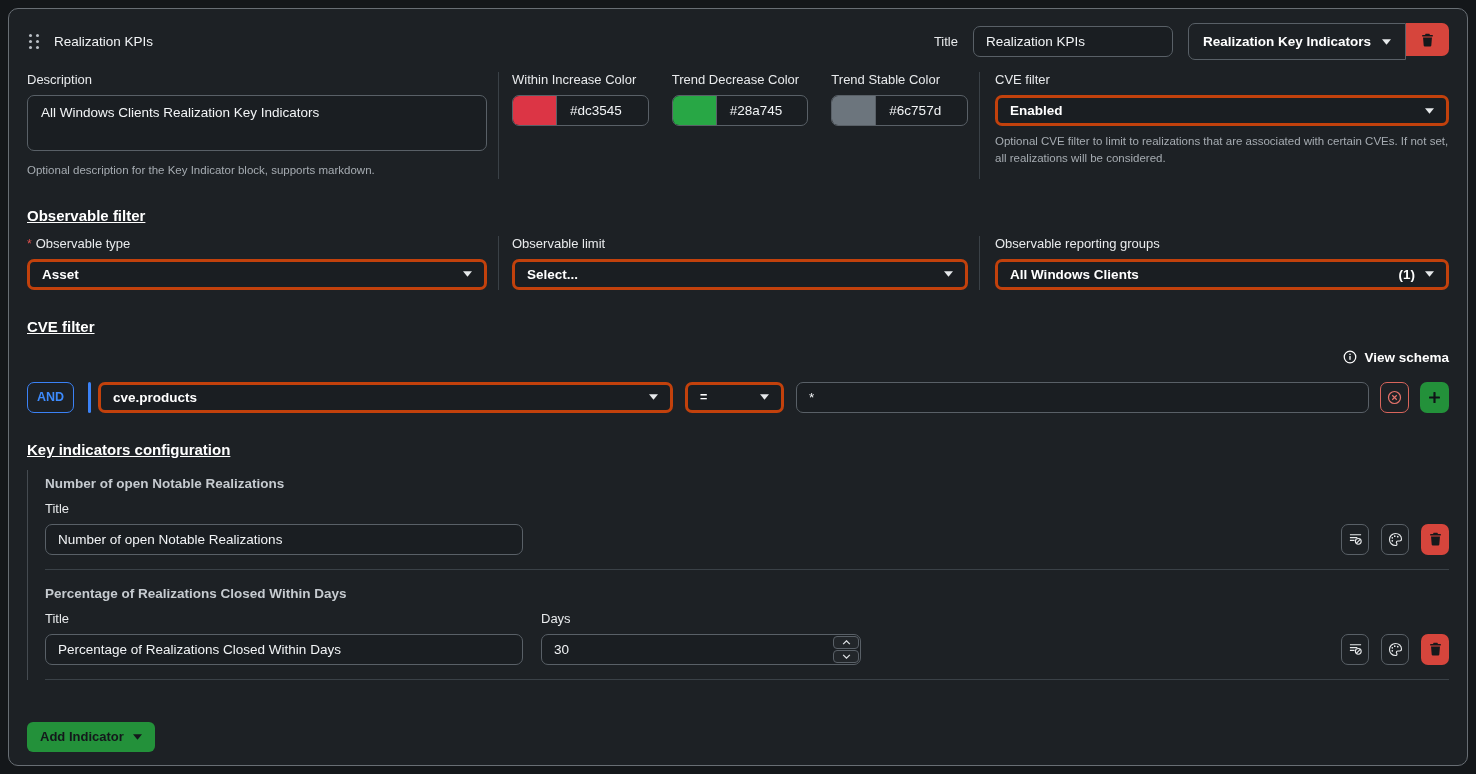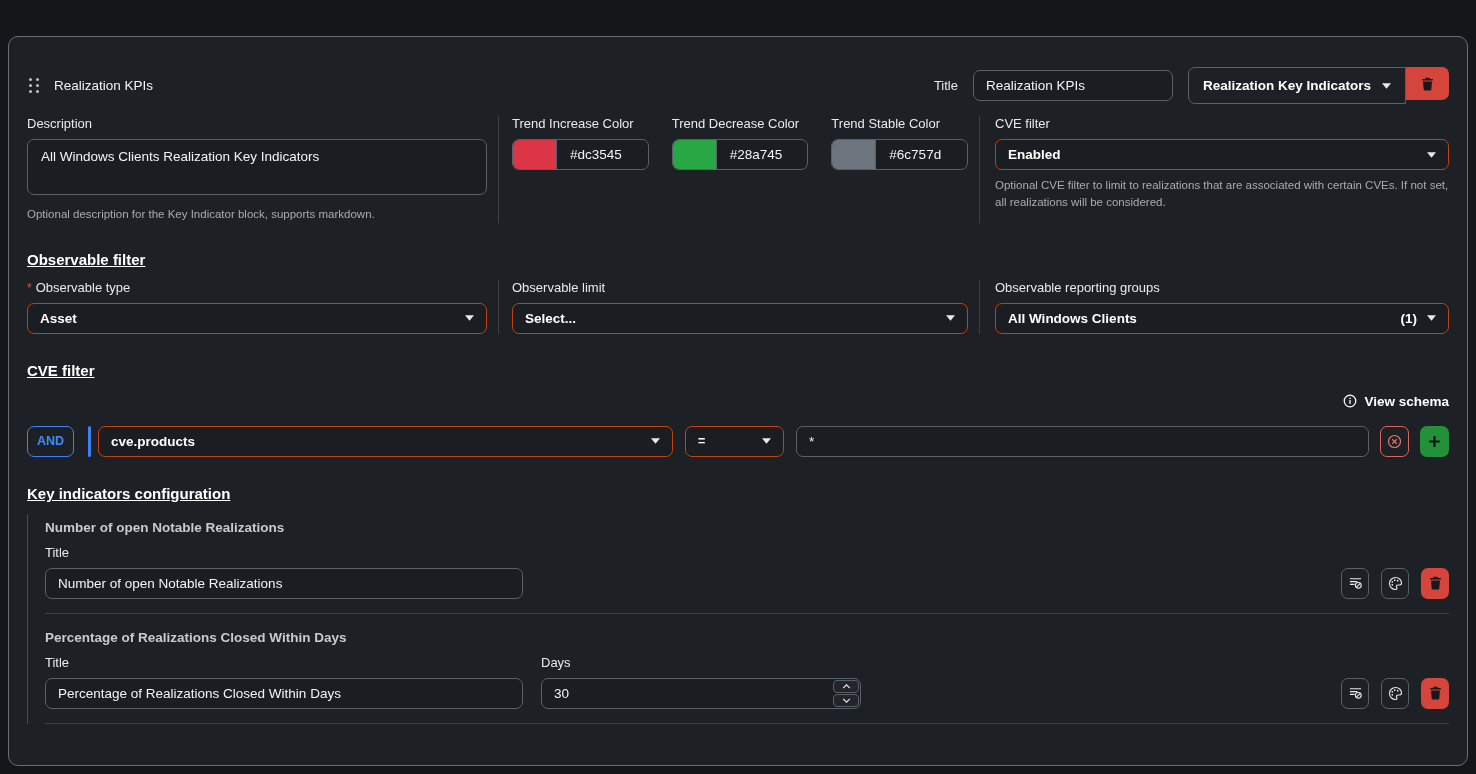--- a/index.html
+++ b/index.html
@@ -10,23 +10,22 @@
     font-family:"Liberation Sans","DejaVu Sans",sans-serif;
     color:#f2f4f6;
     position:relative;
     overflow:hidden;
   }
   .card {
     position:absolute; left:8px; top:8px; right:8px; bottom:8px;
     background:#1d2125;
     border:1px solid #686e74;
     border-radius:10px;
-    padding:16px 18px;
+    padding:0 18px;
     overflow:hidden;
-    margin-top:28px;
   }
   
   .hdr { display:flex; justify-content:space-between; align-items:center; margin-top:16px; height:33px; }
   .hdr-left { display:flex; align-items:center; gap:13px; }
   .drag { display:grid; grid-template-columns:repeat(2,3px); grid-auto-rows:3px; gap:3px 4px; cursor:grab; padding:4px 2px; }
   .drag i { width:3px; height:3px; background:#b9bfc5; border-radius:50%; }
   .hdr-title { font-size:13.5px; color:#f2f4f6; }
   .hdr-right { display:flex; align-items:center; gap:15px; }
   .inline-lbl { font-size:13px; color:#e8eaec; }
   .btngroup { display:flex; }
@@ -41,21 +40,21 @@
   }
   
   .lbl { font-size:13px; color:#e8eaec; margin-bottom:8px; }
   .help { font-size:11.5px; color:#a6acb2; margin-top:7px; line-height:1.45; }
   h2 { font-size:15px; font-weight:700; color:#fff; margin:28px 0 0;text-decoration:underline; }
   .txt {
     background:#1a1e22; border:1px solid #596067; border-radius:7px; height:31px;
     color:#f2f4f6; font-size:13.5px; padding:0 12px; font-family:inherit; outline:none; width:100%;
   }
   .select {
-    background:#1a1e22; border:1px solid #c2410c; border-radius:7px; height:31px;
+    background:#1a1e22; border:3px solid #c2410c; border-radius:7px; height:31px;
     color:#fff; font-size:13.5px; font-weight:700; padding:0 12px;
     display:flex; align-items:center; justify-content:space-between; cursor:pointer;
   }
   .caret { flex:none; }
   .txtarea {
     width:460px; height:56px; background:#1a1e22; border:1px solid #596067; border-radius:7px;
     color:#f2f4f6; font-size:13.5px; padding:8px 13px; resize:none; font-family:inherit; outline:none;
     line-height:1.35;
   }
   
@@ -165,21 +164,21 @@
   
   <div class="row3">
     <div class="c1">
       <div class="lbl">Description</div>
       <textarea class="txtarea" style="">All Windows Clients Realization Key Indicators</textarea>
       <div class="help">Optional description for the Key Indicator block, supports markdown.</div>
     </div>
     <div class="c2">
       <div class="trio">
         <div class="color-field">
-          <div class="lbl">Trend Increase Color</div>
+          <div class="lbl">Within Increase Color</div>
           <div class="color-input">
             <span class="swatch" style="background-color: rgb(220, 53, 69);"></span>
             <span class="color-val">#dc3545</span>
           </div>
         </div>
         <div class="color-field">
           <div class="lbl">Trend Decrease Color</div>
           <div class="color-input">
             <span class="swatch" style="background-color: rgb(40, 167, 69);"></span>
             <span class="color-val">#28a745</span>

